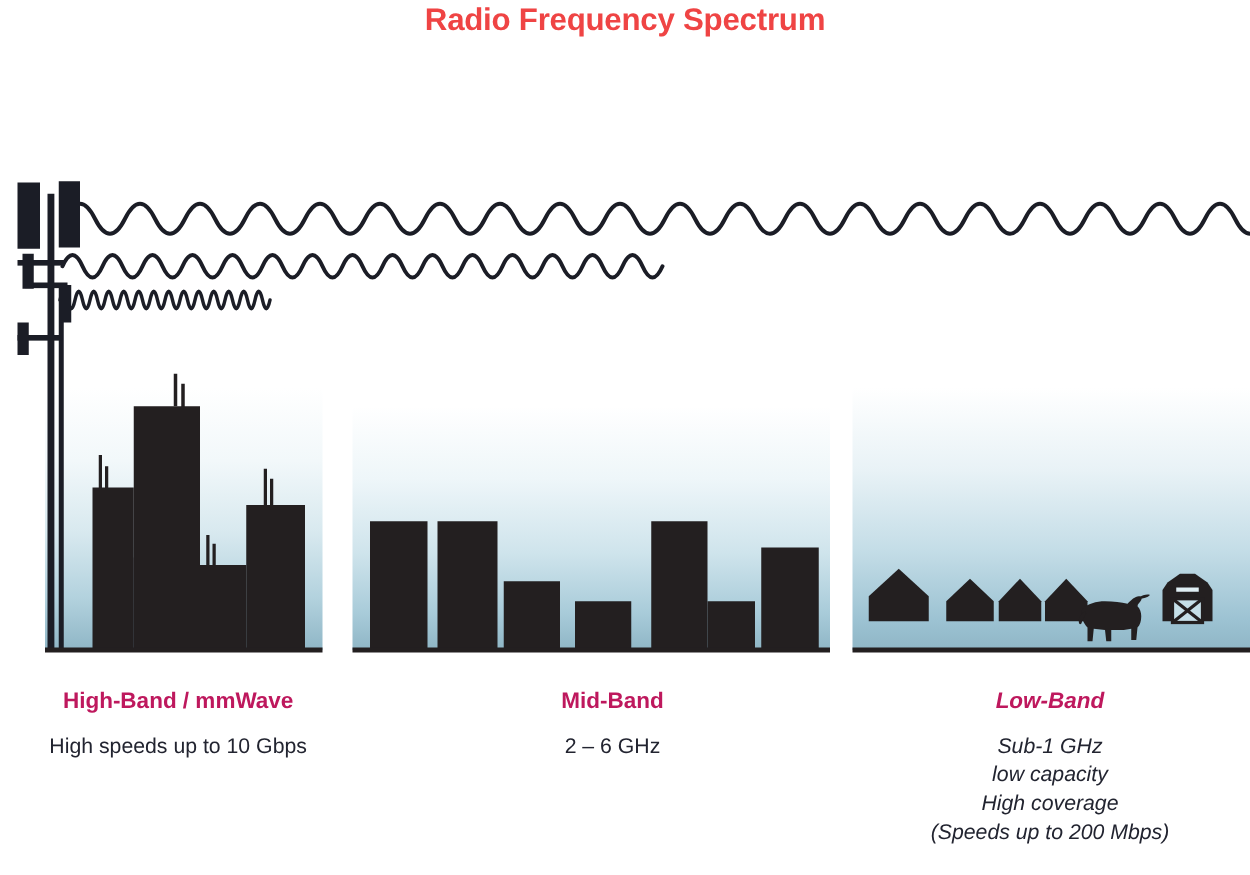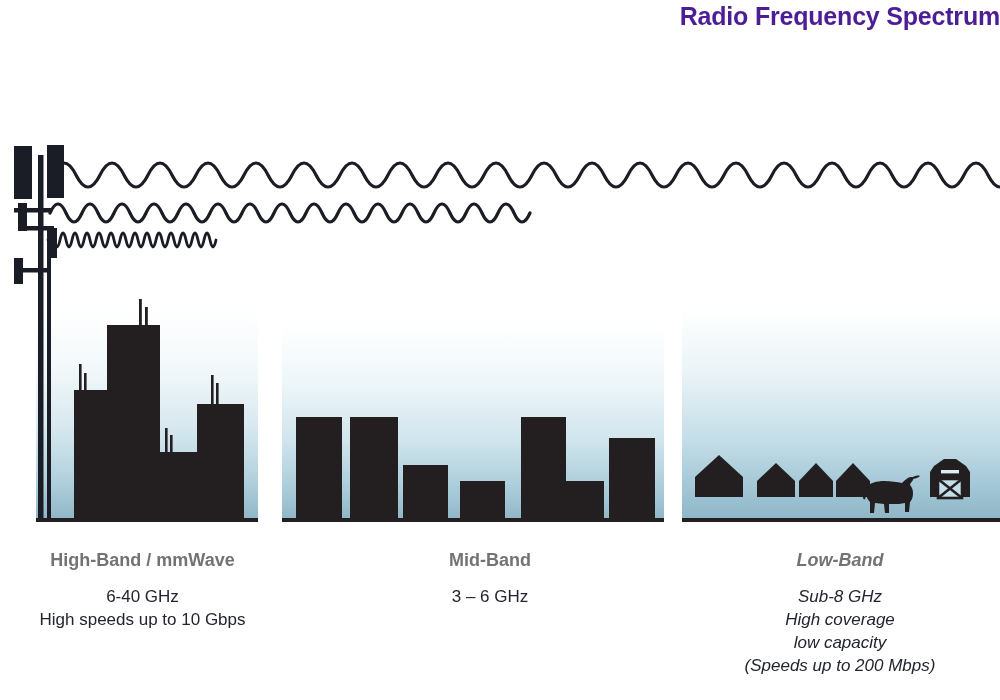--- a/index.html
+++ b/index.html
@@ -19,25 +19,25 @@
     position: absolute;
     inset: 0;
     width: 1000px;
     height: 700px;
   }
   .title {
     position: absolute;
     top: 2px;
     left: 0;
     width: 1000px;
-    text-align: right;
+    text-align: center;
     font-size: 25px;
     font-weight: bold;
     letter-spacing: -0.2px;
-    color: #4c1d95;
+    color: #ef4444;
     font-family: "Liberation Sans", sans-serif;
   }
 
   
   .scene {
     position: absolute;
     left: 0;
     top: 0;
     width: 1000px;
     height: 700px;
@@ -45,21 +45,21 @@
 
   
   .caption {
     position: absolute;
     text-align: center;
     line-height: 1.35;
   }
   .caption .band-name {
     font-size: 18px;
     font-weight: bold;
-    color: #737373;
+    color: #be185d;
     margin-bottom: 14px;
     white-space: nowrap;
   }
   .caption .band-line {
     font-size: 17px;
     font-weight: normal;
     color: #222430;
     white-space: nowrap;
   }
   .cap-high { left: 0px;   top: 548px; width: 285px; }
@@ -225,30 +225,29 @@
 
     <g>
       <rect x="36" y="518" width="222" height="4" fill="#231f20"></rect>
       <rect x="282" y="518" width="382" height="4" fill="#231f20"></rect>
       <rect x="682" y="518" width="318" height="4" fill="#231f20"></rect>
     </g>
   </svg>
 
   <div class="caption cap-high">
     <div class="band-name">High-Band / mmWave</div>
-    <div class="band-line">6-40 GHz</div>
     <div class="band-line">High speeds up to 10 Gbps</div>
   </div>
 
   <div class="caption cap-mid">
     <div class="band-name">Mid-Band</div>
-    <div class="band-line">3 – 6 GHz</div>
+    <div class="band-line">2 – 6 GHz</div>
   </div>
 
   <div class="caption cap-low">
     <div class="band-name">Low-Band</div>
-    <div class="band-line">Sub-8 GHz</div>
+    <div class="band-line">Sub-1 GHz</div>
+    <div class="band-line">low capacity</div>
     <div class="band-line">High coverage</div>
-    <div class="band-line">low capacity</div>
     <div class="band-line">(Speeds up to 200 Mbps)</div>
   </div>
 
 </div>
 
 </body></html>

